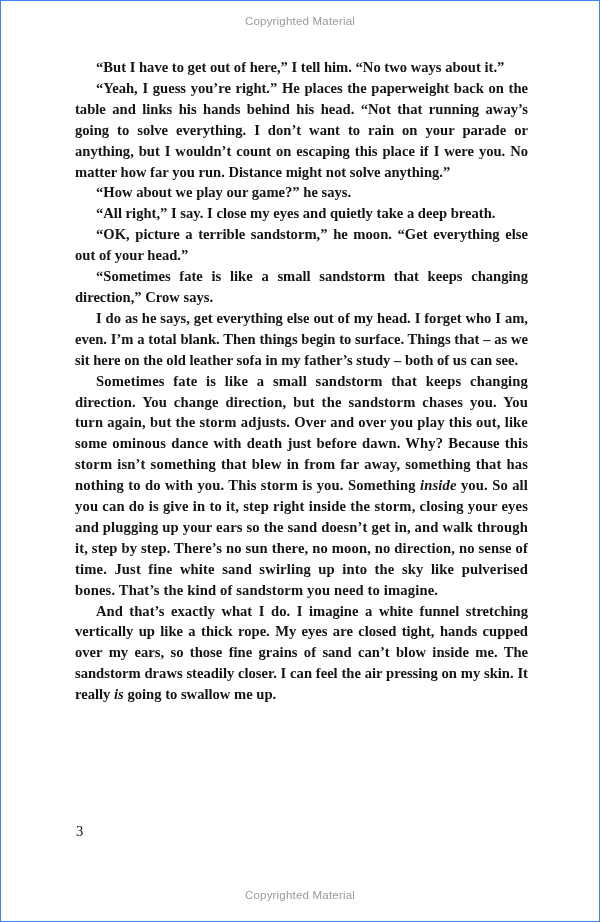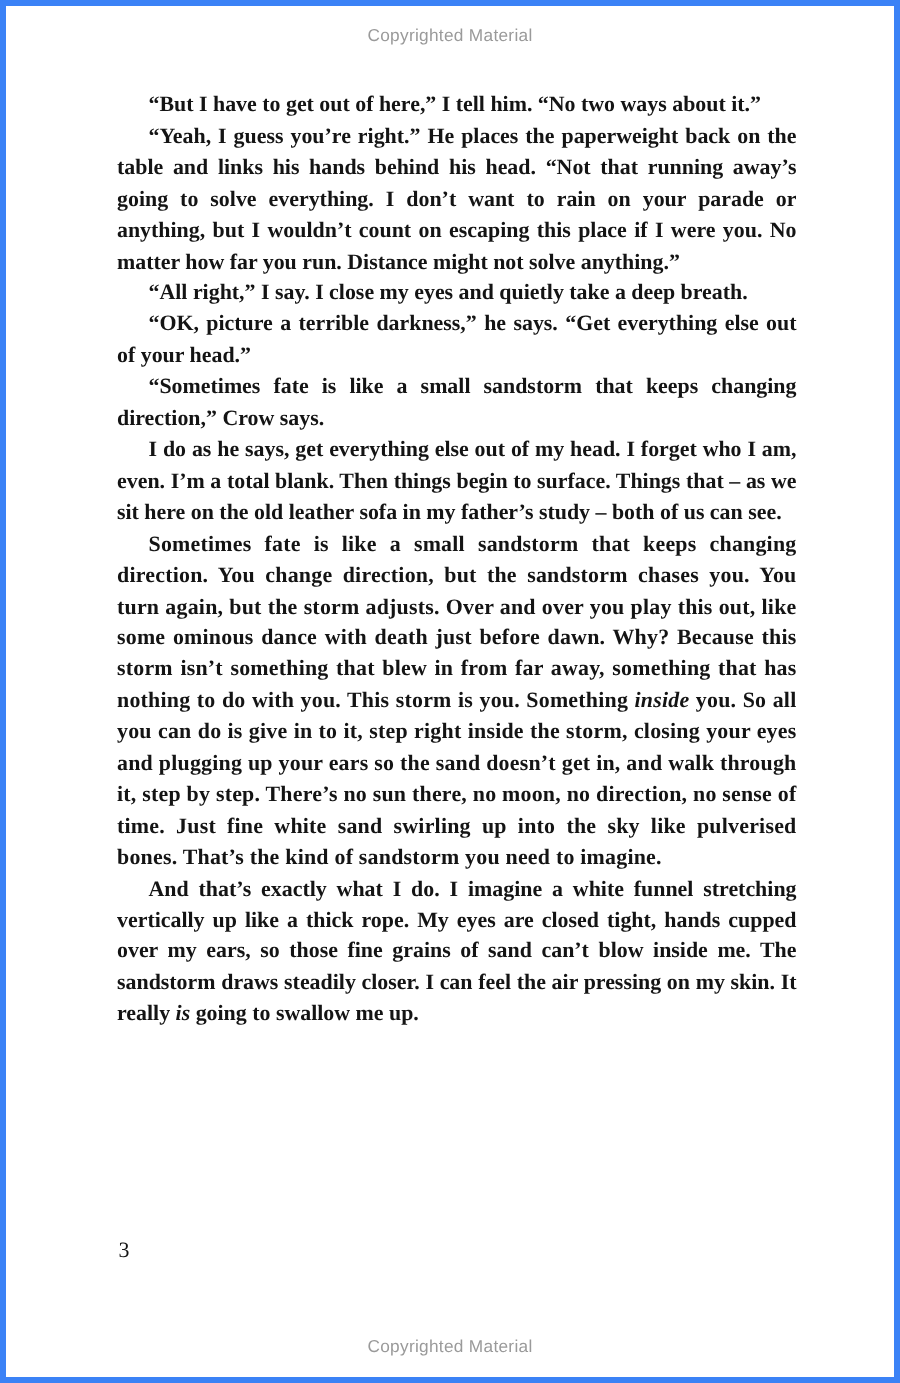--- a/index.html
+++ b/index.html
@@ -6,21 +6,21 @@
     margin: 0;
     padding: 0;
     background: #ffffff;
   }
   .page {
     position: relative;
     width: 600px;
     height: 922px;
     margin: 0 auto;
     background: #ffffff;
-    border: 4px solid #3b82f6;
+    border: 1px solid #3b82f6;
     box-sizing: border-box;
     overflow: hidden;
     font-family: "Liberation Serif", serif;
     color: #141414;
     padding-left: 23px;
   }
   .copyright {
     position: absolute;
     left: 0;
     width: 100%;
@@ -65,22 +65,23 @@
 </head>
 <body>
 
 <div class="page">
 
   <div class="copyright header">Copyrighted Material</div>
 
   <div class="text-block">
     <p class="para">“But I have to get out of here,” I tell him. “No two ways about it.”</p>
     <p class="para">“Yeah, I guess you’re right.” He places the paperweight back on the table and links his hands behind his head. “Not that running away’s going to solve everything. I don’t want to rain on your parade or anything, but I wouldn’t count on escaping this place if I were you. No matter how far you run. Distance might not solve anything.”</p>
+    <p class="para">“How about we play our game?” he says.</p>
     <p class="para">“All right,” I say. I close my eyes and quietly take a deep breath.</p>
-    <p class="para">“OK, picture a terrible darkness,” he says. “Get everything else out of your head.”</p>
+    <p class="para">“OK, picture a terrible sandstorm,” he moon. “Get everything else out of your head.”</p>
     <p class="para">“Sometimes fate is like a small sandstorm that keeps changing direction,” Crow says.</p>
     <p class="para">I do as he says, get everything else out of my head. I forget who I am, even. I’m a total blank. Then things begin to surface. Things that – as we sit here on the old leather sofa in my father’s study – both of us can see.</p>
 
     <p class="para bold"><span>Sometimes fate is like a small sandstorm that keeps changing direction. You change direction, but the sandstorm chases you. You turn again, but the storm adjusts. Over and over you play this out, like some ominous dance with death just before dawn. Why? Because this storm isn’t something that blew in from far away, something that has nothing to do with you. This storm is you. Something </span><em>inside</em><span> you. So all you can do is give in to it, step right inside the storm, closing your eyes and plugging up your ears so the sand doesn’t get in, and walk through it, step by step. There’s no sun there, no moon, no direction, no sense of time. Just fine white sand swirling up into the sky like pulverised bones. That’s the kind of sandstorm you need to imagine.</span></p>
 
     <p class="para"><span>And that’s exactly what I do. I imagine a white funnel stretching vertically up like a thick rope. My eyes are closed tight, hands cupped over my ears, so those fine grains of sand can’t blow inside me. The sandstorm draws steadily closer. I can feel the air pressing on my skin. It really </span><em>is</em><span> going to swallow me up.</span></p>
   </div>
 
   <div class="page-number">3</div>
 

